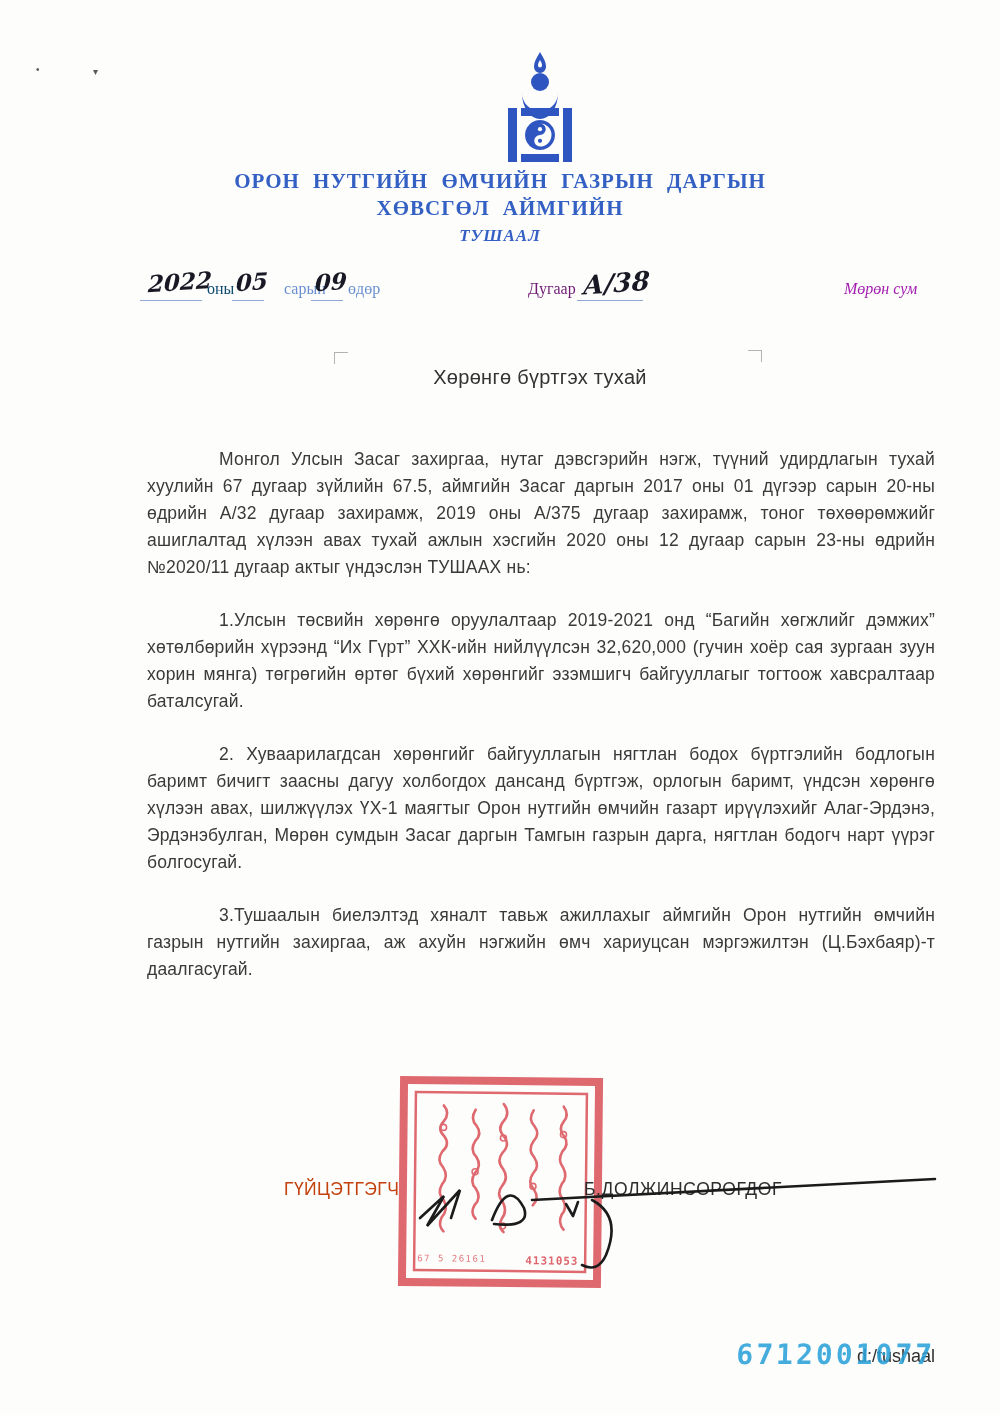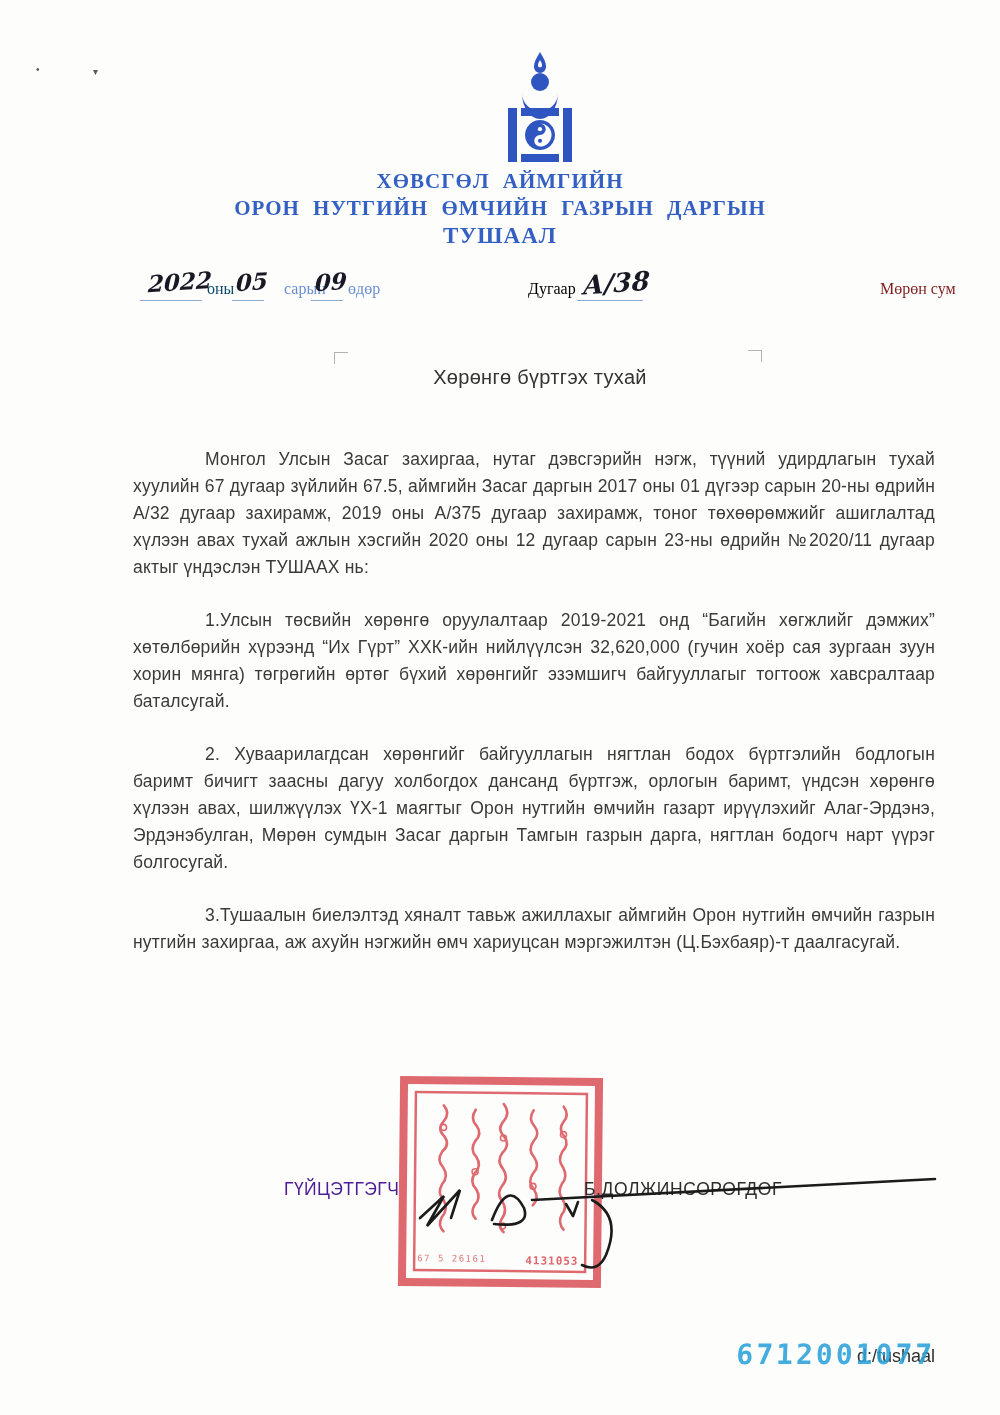--- a/index.html
+++ b/index.html
@@ -40,29 +40,29 @@
   .cropmark{position:absolute;width:13px;height:11px;opacity:.55;}
   .cropmark.l{left:334px;top:352px;border-left:1.5px solid #777;border-top:1.5px solid #777;}
   .cropmark.r{left:748px;top:350px;border-right:1.5px solid #777;border-top:1.5px solid #777;}
 
   
   .body-text{
     position:absolute;left:133px;top:446px;width:802px;
     font-size:17.5px;line-height:27px;text-align:justify;color:#3a3a3a;
     letter-spacing:.2px;
   }
-  .body-text p{margin:0 0 26px 0;text-indent:72px;}
+  .body-text p{margin:0 0 26px 14px;text-indent:72px;}
 
   
   .stamp{position:absolute;left:398px;top:1076px;width:205px;height:212px;
     transform:rotate(.6deg);opacity:.92;}
 
   
   .sig-line1{position:absolute;left:335px;top:1150px;font-size:17.5px;color:#2d2d2d;letter-spacing:.4px;white-space:nowrap;}
-  .sig-line2{position:absolute;left:284px;top:1179px;font-size:17.5px;color:#4c1d95;letter-spacing:.4px;white-space:nowrap;}
+  .sig-line2{position:absolute;left:284px;top:1179px;font-size:17.5px;color:#c2410c;letter-spacing:.4px;white-space:nowrap;}
   .sig-name{position:absolute;left:584px;top:1179px;font-size:17.5px;color:#2d2d2d;letter-spacing:.6px;white-space:nowrap;}
   .sig-svg{position:absolute;left:270px;top:1140px;width:680px;height:130px;}
 
   
   .file-ref{position:absolute;left:635px;top:1300px;width:300px;text-align:right;
     font-size:18px;color:#2f2f2f;margin-top:46px;}
   .reg-number{
     position:absolute;left:635px;top:1338px;width:300px;text-align:right;
     font-family:"DejaVu Sans Mono",monospace;font-weight:bold;
     font-size:28px;letter-spacing:3px;color:#2ba2d9;opacity:.88;
@@ -88,39 +88,39 @@
         <rect x="15" y="56" width="38" height="8"></rect>
         <rect x="15" y="102" width="38" height="8"></rect>
         <path d="M34 68 a15 15 0 1 0 0.01 0 Z M34 71.5 a11.5 11.5 0 0 1 0 23 a5.75 5.75 0 0 1 0 -11.5 a5.75 5.75 0 0 0 0 -11.5 Z" fill-rule="evenodd"></path>
         <circle cx="34" cy="77.2" r="2.1" fill="#fdfdfc"></circle>
         <circle cx="34" cy="88.8" r="2.1"></circle>
       </g>
     </svg>
   </div>
 
   <div class="letterhead" style="color:#3460c4;">
+    <div style="font-size:21px;">ОРОН НУТГИЙН ӨМЧИЙН ГАЗРЫН ДАРГЫН</div>
     <div style="font-size:21px;">ХӨВСГӨЛ АЙМГИЙН</div>
-    <div style="font-size:21px;">ОРОН НУТГИЙН ӨМЧИЙН ГАЗРЫН ДАРГЫН</div>
-    <div style="font-size:23px;">ТУШААЛ</div>
+    <div style="font-size:17px;font-style:italic;">ТУШААЛ</div>
   </div>
 
   <div class="date-row">
     <span class="hw" style="left:148px;">2022</span>
     <span class="uline" style="left:140px;width:62px;"></span>
     <span class="blue-label" style="left:207px;color:#0c4a6e;">оны</span>
     <span class="hw" style="left:236px;">05</span>
     <span class="uline" style="left:232px;width:32px;"></span>
     <span class="blue-label" style="left:284px;color:#6a8fd0;">сарын</span>
     <span class="hw" style="left:315px;">09</span>
     <span class="uline" style="left:311px;width:32px;"></span>
     <span class="blue-label" style="left:348px;color:#6a8fd0;font-family:Liberation Serif, serif;">өдөр</span>
-    <span class="blue-label" style="left:528px;color:#000000;">Дугаар</span>
+    <span class="blue-label" style="left:528px;color:#701a75;">Дугаар</span>
     <span class="hw" style="left:583px;font-size:26px;">А/38</span>
     <span class="uline" style="left:577px;width:66px;"></span>
-    <span class="blue-label" style="left:880px;color:#7f1d1d;">Мөрөн сум</span>
+    <span class="blue-label" style="left:844px;color:#a21caf;font-style:italic;">Мөрөн сум</span>
   </div>
 
   <div class="cropmark l"></div>
   <div class="cropmark r"></div>
   <div class="subject">Хөрөнгө бүртгэх тухай</div>
 
   <div class="body-text">
     <p>Монгол Улсын Засаг захиргаа, нутаг дэвсгэрийн нэгж, түүний удирдлагын тухай хуулийн 67 дугаар зүйлийн 67.5, аймгийн Засаг даргын 2017 оны 01 дүгээр сарын 20-ны өдрийн А/32 дугаар захирамж, 2019 оны А/375 дугаар захирамж, тоног төхөөрөмжийг ашиглалтад хүлээн авах тухай ажлын хэсгийн 2020 оны 12 дугаар сарын 23-ны өдрийн №2020/11 дугаар актыг үндэслэн ТУШААХ нь:</p>
     <p>1.Улсын төсвийн хөрөнгө оруулалтаар 2019-2021 онд “Багийн хөгжлийг дэмжих” хөтөлбөрийн хүрээнд “Их Гүрт” ХХК-ийн нийлүүлсэн 32,620,000 (гучин хоёр сая зургаан зуун хорин мянга) төгрөгийн өртөг бүхий хөрөнгийг эзэмшигч байгууллагыг тогтоож хавсралтаар баталсугай.</p>
     <p>2. Хуваарилагдсан хөрөнгийг байгууллагын нягтлан бодох бүртгэлийн бодлогын баримт бичигт заасны дагуу холбогдох дансанд бүртгэж, орлогын баримт, үндсэн хөрөнгө хүлээн авах, шилжүүлэх ҮХ-1 маягтыг Орон нутгийн өмчийн газарт ирүүлэхийг Алаг-Эрдэнэ, Эрдэнэбулган, Мөрөн сумдын Засаг даргын Тамгын газрын дарга, нягтлан бодогч нарт үүрэг болгосугай.</p>

